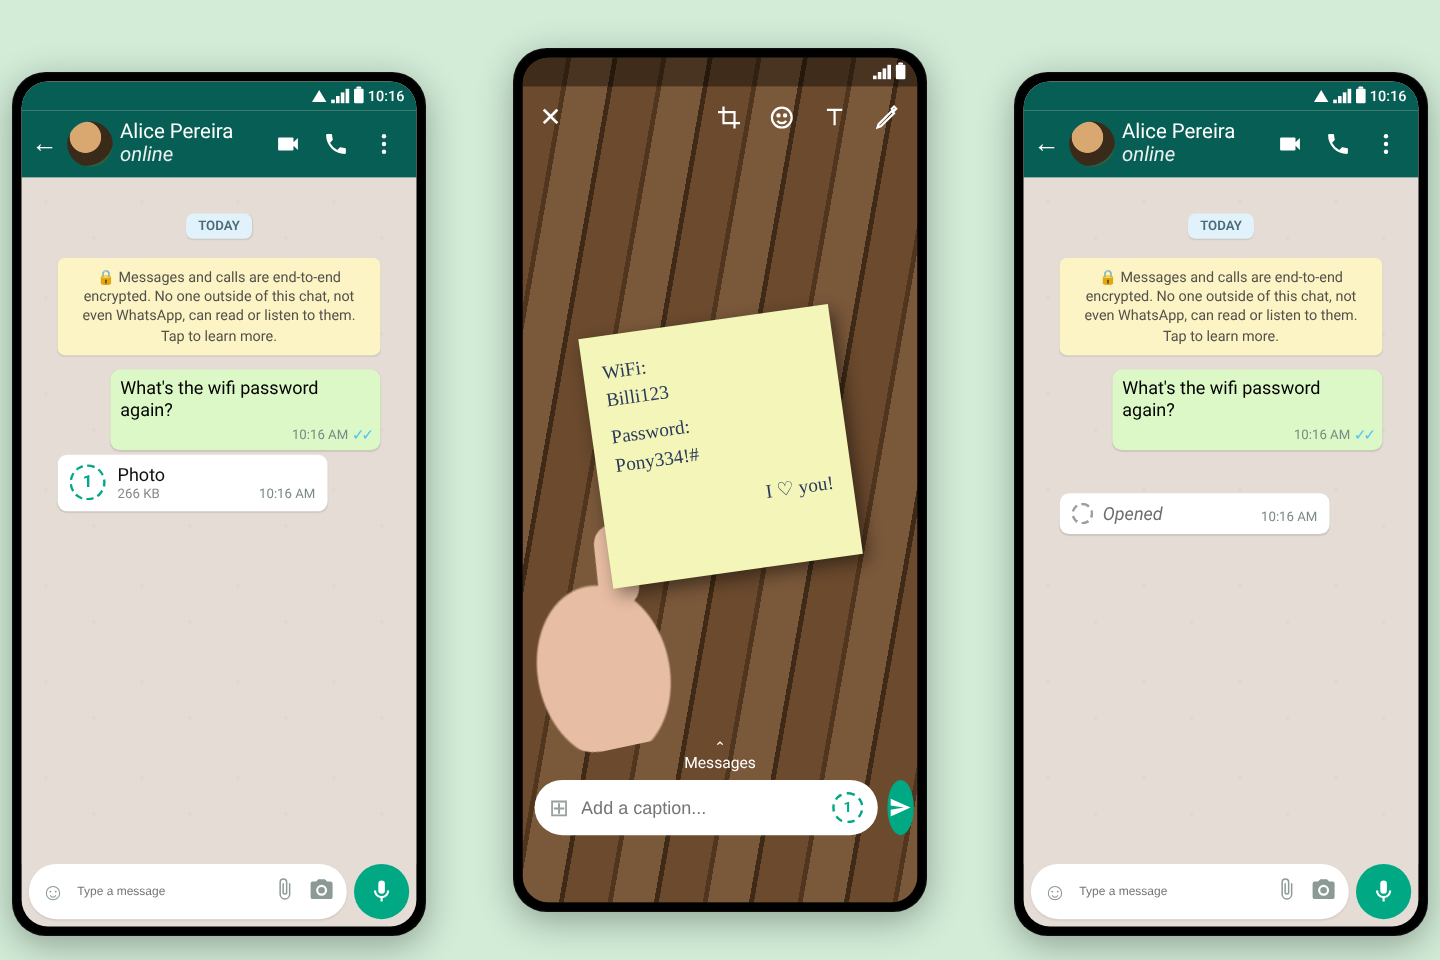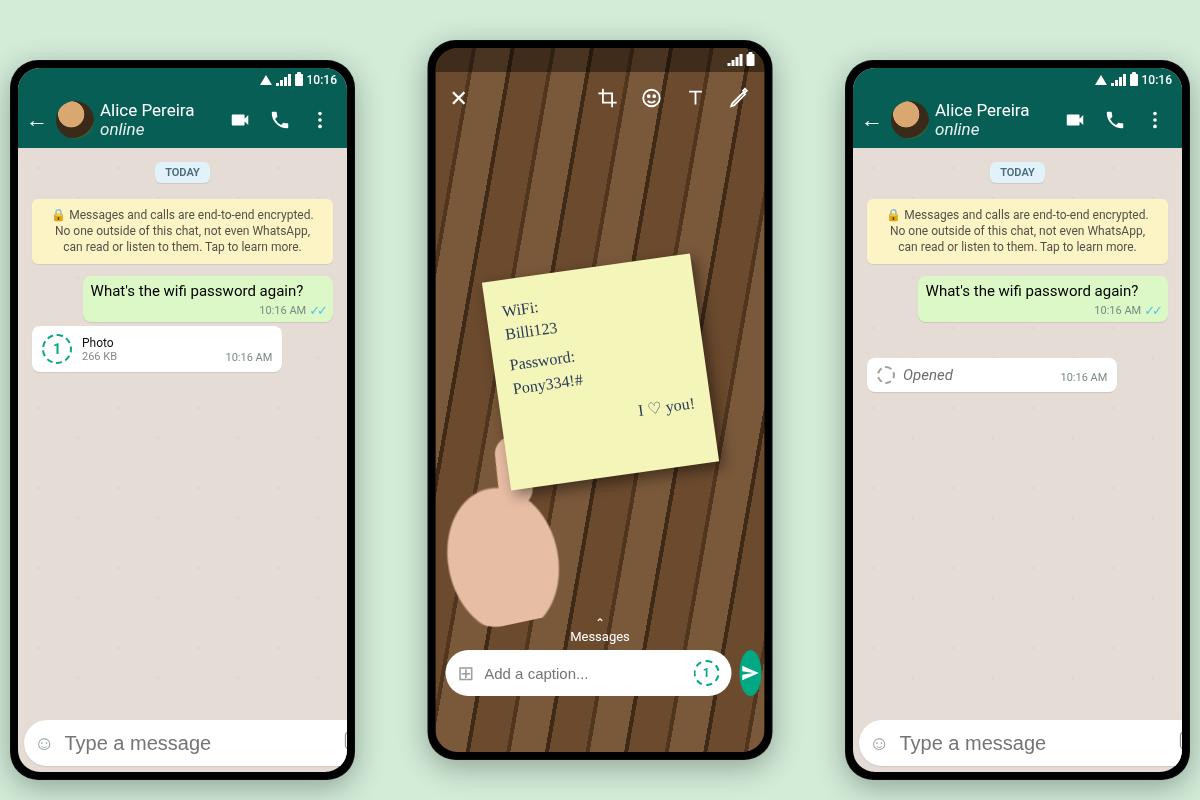--- a/index.html
+++ b/index.html
@@ -78,21 +78,21 @@
   .hdr-icons svg { width:22px;height:22px;fill:#fff;}
 
   
   .chatbody {
     position:absolute; top:80px; bottom:52px; left:0; right:0;
     background-color:#e5ddd5;
     background-image:
       radial-gradient(circle at 20px 20px, rgba(0,0,0,0.03) 1px, transparent 2px),
       radial-gradient(circle at 60px 50px, rgba(0,0,0,0.03) 1px, transparent 2px);
     background-size: 80px 80px;
-    padding:8px;
+    padding:24px;
     overflow:hidden;
   }
   .daychip {
     display:block;width:fit-content;margin:6px auto 10px;
     background:#e1f2fb;color:#4a6b7a;font-size:11px;font-weight:600;
     padding:4px 10px;border-radius:6px;box-shadow:0 1px 1px rgba(0,0,0,0.1);
   }
   .e2e {
     background:#fdf4c5;color:#54514a;font-size:12px;text-align:center;
     padding:8px 14px;border-radius:6px;margin:16px 6px 12px;line-height:1.35;
@@ -103,38 +103,38 @@
   .msg.in  { background:#ffffff;}
   .msg .txt { font-size:15px;color:#000000;line-height:1.3;padding-right:4px;}
   .msg .meta { font-size:11px;color:#7a8a85;text-align:right;display:flex;justify-content:flex-end;align-items:center;gap:3px;margin-top:2px;}
   .ticks { color:#4fc3f7;font-size:13px;letter-spacing:-3px;}
   .viewonce-icon {
     width:30px;height:30px;border-radius:50%;border:2px dashed #00a884;
     display:inline-flex;align-items:center;justify-content:center;
     color:#00a884;font-size:14px;font-weight:700;flex-shrink:0;
   }
   .msg.photo { display:flex;align-items:center;gap:10px;padding:8px 10px;}
-  .photo-info .ttl{font-size:12px;color:#111;}
+  .photo-info .ttl{font-size:15px;color:#111;}
   .photo-info .sz{font-size:11px;color:#888;}
   .msg.opened { display:flex;align-items:flex-end;gap:8px;padding:8px 10px;margin-top:36px;}
   .opened-ring{width:18px;height:18px;border:2px dashed #9aa09c;border-radius:50%;}
   .opened-label{font-size:15px;color:#6a6f6c;font-style:italic;}
 
   
   .inputbar {
     position:absolute;left:6px;right:6px;bottom:6px;height:46px;
     display:flex;align-items:center;gap:6px;
   }
   .inputpill {
     flex:1;background:#fff;border-radius:24px;height:46px;
     display:flex;align-items:center;padding:0 10px;gap:10px;
     box-shadow:0 1px 2px rgba(0,0,0,0.1);
   }
   .inputpill .ico{color:#8b9a94;font-size:20px;}
-  .inputpill input{flex:1;border:0;outline:0;font-size:20px;color:#444;background:transparent;}
+  .inputpill input{flex:1;border:0;outline:0;font-size:10px;color:#444;background:transparent;}
   .sendfab{width:46px;height:46px;border-radius:50%;background:#00a884;display:flex;align-items:center;justify-content:center;}
   .sendfab svg{width:22px;height:22px;fill:#fff;}
 
   
   .editor-top {
     position:absolute;top:28px;left:0;right:0;height:44px;
     display:flex;align-items:center;justify-content:space-between;
     padding:0 14px;z-index:5;color:#fff;
   }
   .editor-top .tools{display:flex;gap:22px;}

